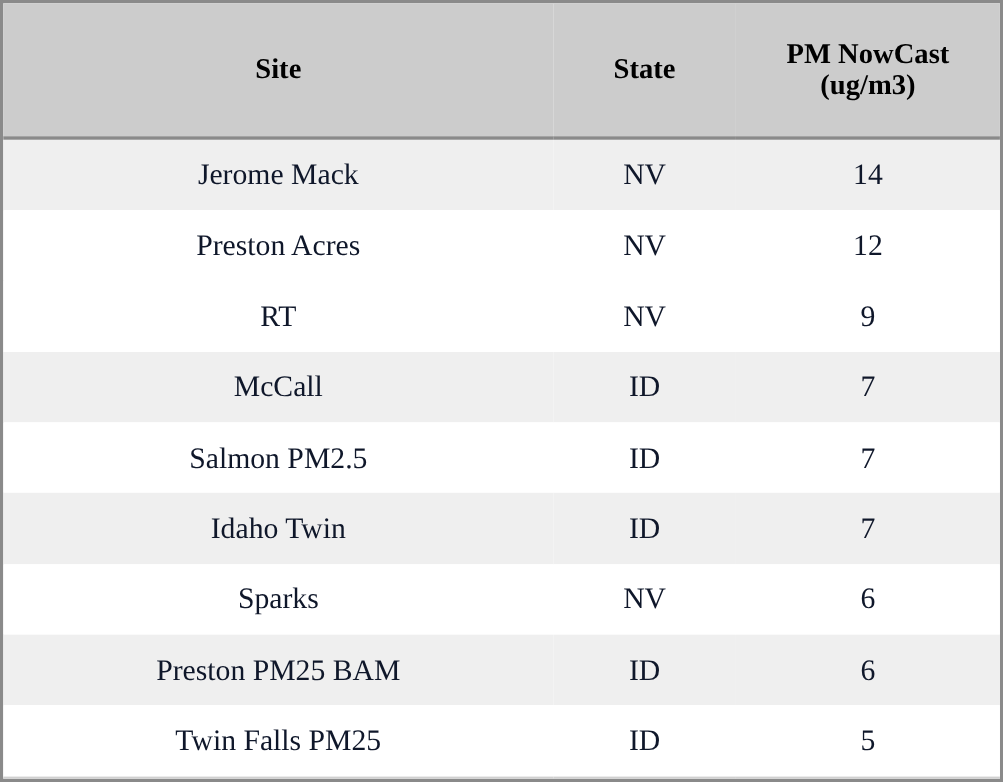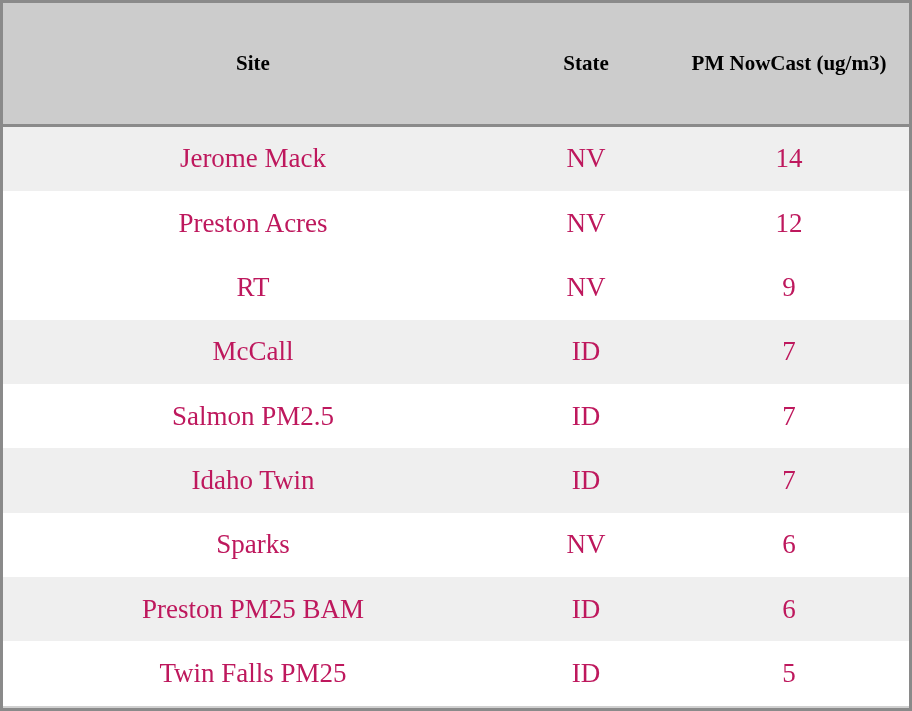--- a/index.html
+++ b/index.html
@@ -23,36 +23,36 @@
   table.aqi-table {
     width: 100%;
     height: 100%;
     border-collapse: collapse;
     table-layout: fixed;
   }
   table.aqi-table thead th {
     background: #cccccc;
     color: #000000;
     font-weight: bold;
-    font-size: 21px;
+    font-size: 26px;
     line-height: 1.08;
     text-align: center;
     vertical-align: middle;
     padding: 6px 4px;
     border-bottom: 3px solid #8a8a8a;
     height: 122px;
     box-sizing: border-box;
   }
   col.col-site { width: 500px; }
   col.col-state { width: 166px; }
   col.col-value { width: 240px; }
 
   table.aqi-table tbody td {
     font-size: 27px;
-    color: #be185d;
+    color: #0f172a;
     text-align: center;
     vertical-align: middle;
     height: 58px;
     padding: 0 4px;
     border: none;
   }
   table.aqi-table tbody tr.row-odd td {
     background: #efefef;
   }
   table.aqi-table tbody tr.row-even td {

